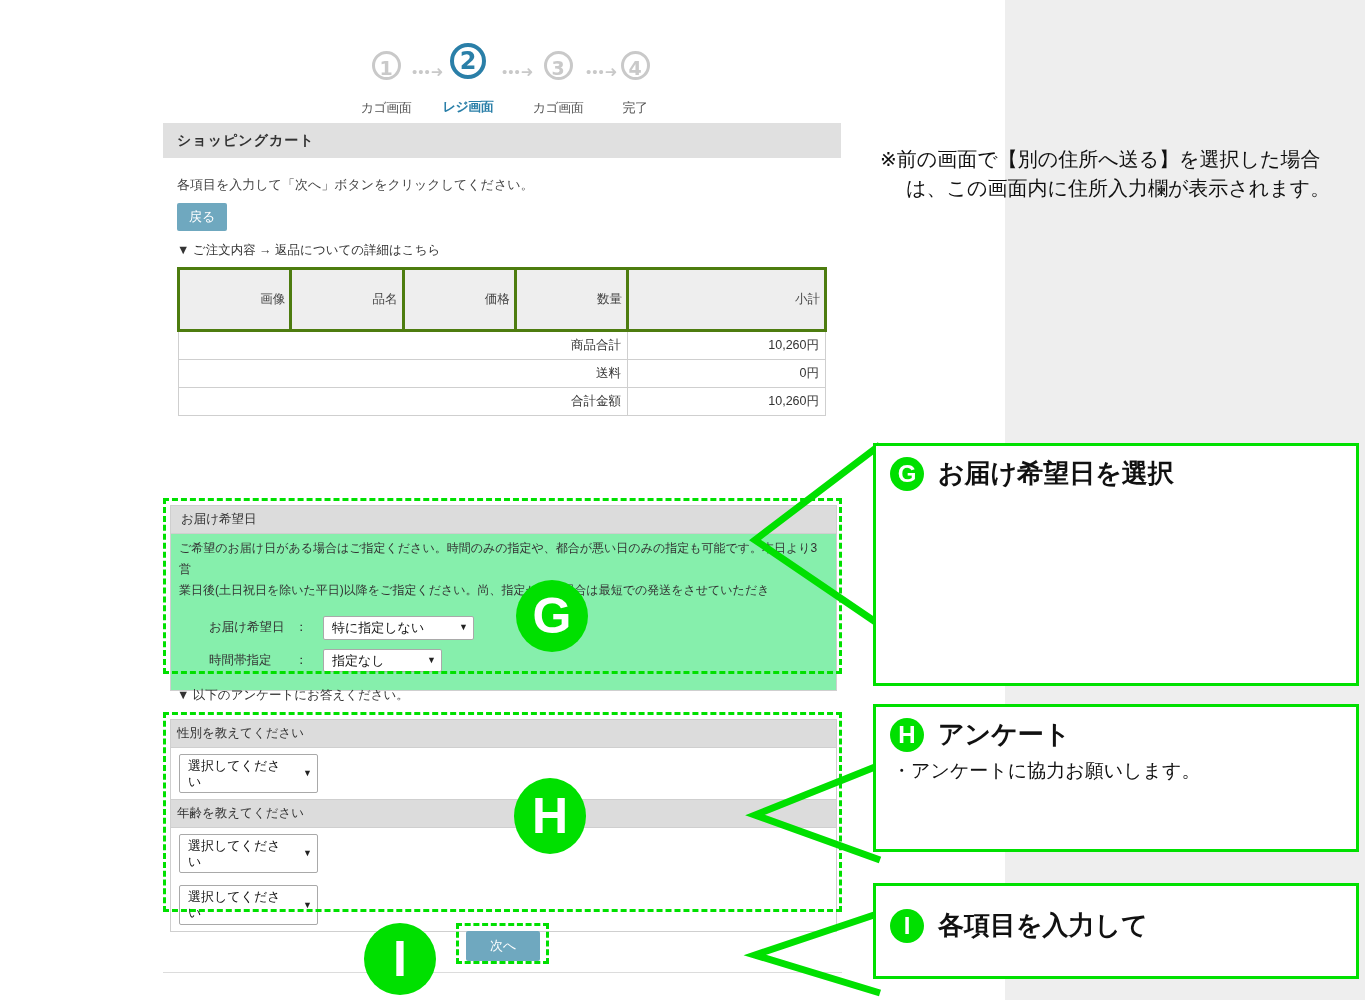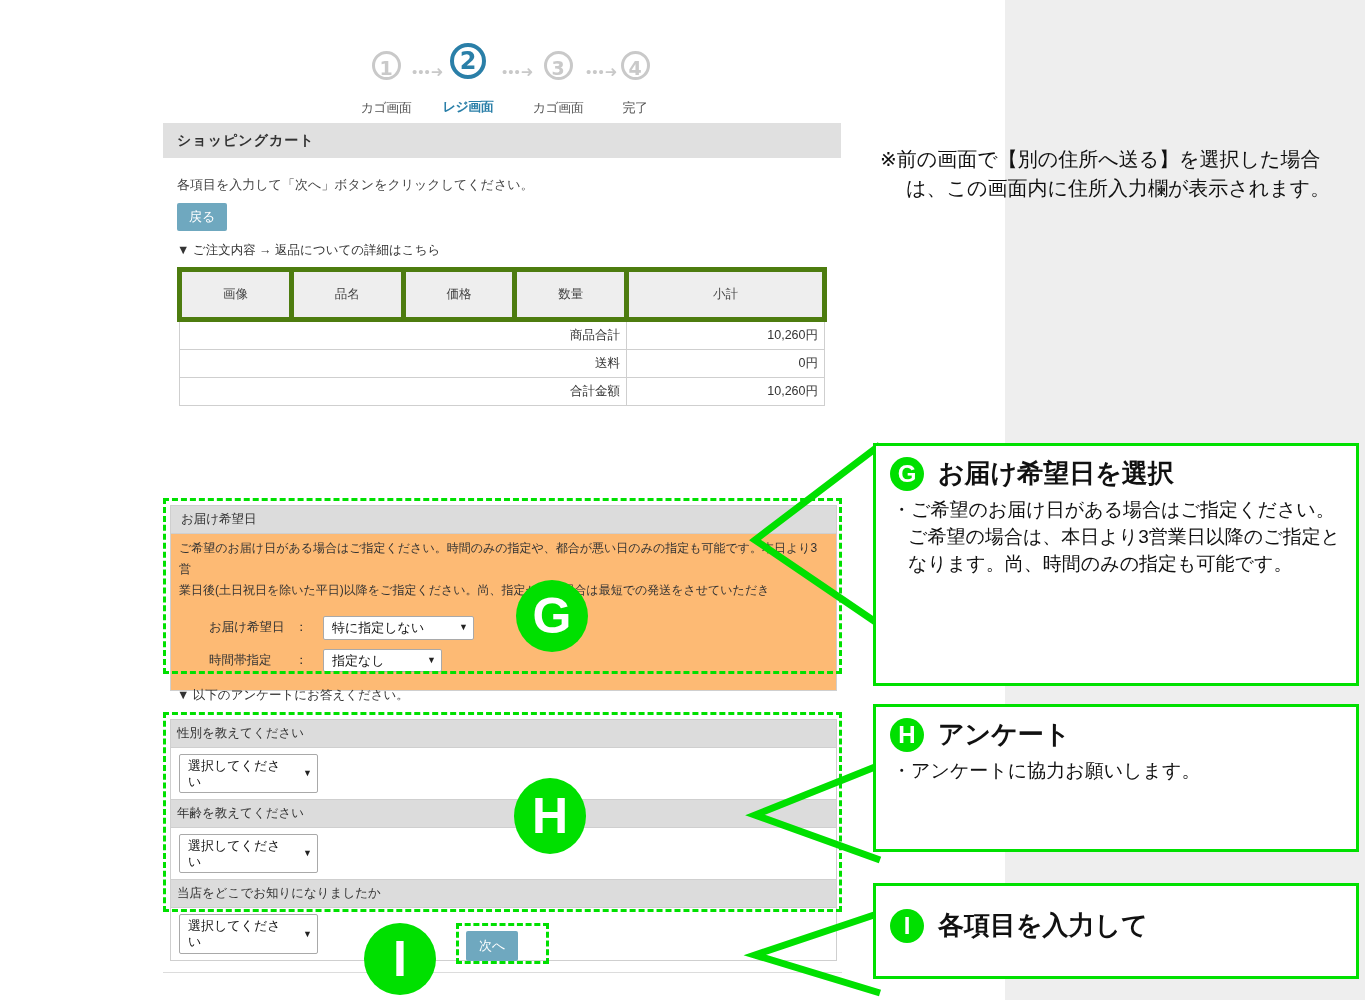--- a/index.html
+++ b/index.html
@@ -26,41 +26,41 @@
 
   
   .cart{position:absolute;left:163px;top:123px;width:678px;background:#fff;}
   .cart-title{background:#e0e0e0;height:35px;line-height:35px;padding-left:14px;font-size:14px;font-weight:bold;color:#333;letter-spacing:1px;}
   .cart-body{padding:10px 14px 0 14px;}
   .lead{font-size:13px;color:#444;margin:8px 0 9px 0;}
   .back-btn{display:inline-block;background:#6fa8bf;color:#fff;font-size:13px;padding:5px 12px;border-radius:2px;}
   .section-head{font-size:12.5px;color:#333;margin:11px 0 8px 0;}
 
   table.items{border-collapse:collapse;width:650px;font-size:12.5px;color:#333;}
-  table.items th{background:#eeeeee;border:5px solid #4d7c0f;font-weight:normal;padding:14px 4px;text-align:center;color:#444;}
+  table.items th{background:#eeeeee;border:3px solid #4d7c0f;font-weight:normal;padding:21px 4px;text-align:right;color:#444;}
   table.items td{border:1px solid #cfcfcf;padding:5px 6px;vertical-align:middle;}
   td.c-img{width:106px;text-align:center;}
   td.c-name{width:188px;line-height:1.55;color:#444;font-size:12px;}
   td.c-price{width:62px;text-align:right;}
   td.c-qty{width:50px;text-align:center;}
   td.c-sub{text-align:right;}
   tr.total td{padding:5px 6px;}
   td.t-lbl{text-align:right;}
   td.t-val{text-align:right;width:185px;}
 
   
   .pillow{width:84px;height:70px;position:relative;margin:4px auto;}
   .pillow .p1{position:absolute;left:8px;top:22px;width:56px;height:22px;background:#e9e9e9;border-radius:50% 40% 45% 55%;transform:rotate(-11deg);box-shadow:0 2px 3px rgba(0,0,0,.08);}
   .pillow .p2{position:absolute;left:30px;top:14px;width:44px;height:24px;background:#f2f2f2;border-radius:45% 55% 50% 50%;transform:rotate(-11deg);}
   .pillow .p3{position:absolute;left:14px;top:30px;width:52px;height:16px;background:#dedede;border-radius:50%;transform:rotate(-11deg);}
   .pillow .tag{position:absolute;left:46px;top:50px;width:18px;height:9px;background:#e8e000;border-radius:50%;border:1px solid #cfc800;}
   .pillow .tag:after{content:"";position:absolute;left:6px;top:2.5px;width:6px;height:4px;background:#7a7200;border-radius:1px;}
 
   
-  .block{border:1px solid #cfcfcf;background:#fdba74;}
+  .block{border:1px solid #cfcfcf;background:#86efac;}
   .block-head{background:#dcdcdc;font-size:12.5px;padding:5px 10px;color:#333;border-bottom:1px solid #cfcfcf;}
   .block-desc{font-size:12px;line-height:1.75;color:#333;padding:4px 8px 6px 8px;}
 
   .row-field{display:flex;align-items:center;margin:9px 0 0 38px;font-size:12.5px;color:#333;}
   .row-field .rf-label{width:86px;}
   .row-field .rf-colon{width:28px;}
   .sel{
     display:inline-flex;align-items:center;justify-content:space-between;
     border:1px solid #a9a9a9;background:#fff;font-size:13px;color:#111;
     padding:3px 5px 3px 8px;border-radius:2px;line-height:1.2;
@@ -70,21 +70,21 @@
   .sel-w2{width:104px;}
   .sel-w3{width:124px;}
 
   .dashed{position:absolute;border:3px dashed #00e000;box-sizing:border-box;}
 
   .survey-item-head{background:#dcdcdc;font-size:12.5px;padding:5px 6px;color:#333;border-top:1px solid #cfcfcf;border-bottom:1px solid #cfcfcf;}
   .survey-item-body{padding:6px 8px;background:#fff;}
 
   .anq-head{font-size:12.5px;color:#333;}
 
-  .next-btn{display:inline-block;background:#6fa8bf;color:#fff;font-size:13px;padding:6px 13px;border-radius:2px;}
+  .next-btn{display:inline-block;background:#6fa8bf;color:#fff;font-size:13px;padding:6px 24px;border-radius:2px;}
 
   
   .marker{position:absolute;border-radius:50%;background:#00e000;color:#fff;text-align:center;font-weight:bold;font-family:"Liberation Sans",sans-serif;}
 
   
   .note{position:absolute;border:3px solid #00e000;background:#fff;box-sizing:border-box;}
   .note-title{display:flex;align-items:center;margin:10px 0 4px 14px;}
   .note-badge{width:34px;height:34px;border-radius:50%;background:#00e000;color:#fff;font-weight:bold;font-size:24px;line-height:34px;text-align:center;margin-right:14px;font-family:"Liberation Sans",sans-serif;}
   .note-h{font-size:26px;font-weight:bold;color:#111;letter-spacing:0px;}
   .note-body{font-size:19px;line-height:1.42;color:#111;padding:2px 10px 10px 16px;text-indent:-16px;margin-left:16px;}
@@ -196,21 +196,20 @@
       <span class="car">▼</span>
     </span>
   </div>
   <div class="survey-item-head">年齢を教えてください</div>
   <div class="survey-item-body">
     <span class="sel sel-w3">
       <span>選択してください</span>
       <span class="car">▼</span>
     </span>
   </div>
-  <div class="survey-item-head">当店をどこでお知りになりましたか</div>
   <div class="survey-item-body">
     <span class="sel sel-w3">
       <span>選択してください</span>
       <span class="car">▼</span>
     </span>
   </div>
 </div>
 <div class="dashed" style="left:163px;top:712px;width:679px;height:200px;"></div>
 
 <div style="position:absolute;left:163px;top:912px;width:679px;height:60px;border-bottom:1px solid #dcdcdc;"></div>
@@ -233,21 +232,20 @@
 
 <div class="top-note">
   <p>※前の画面で【別の住所へ送る】を選択した場合は、この画面内に住所入力欄が表示されます。</p>
 </div>
 
 <div class="note" style="left:873px;top:443px;width:486px;height:243px;">
   <div class="note-title">
     <div class="note-badge">G</div>
     <div class="note-h">お届け希望日を選択</div>
   </div>
-  <div class="note-body">・ご希望のお届け日がある場合はご指定ください。ご希望の場合は、本日より3営業日以降のご指定となります。尚、時間のみの指定も可能です。</div>
 </div>
 
 <div class="note" style="left:873px;top:704px;width:486px;height:148px;">
   <div class="note-title">
     <div class="note-badge">H</div>
     <div class="note-h">アンケート</div>
   </div>
   <div class="note-body">・アンケートに協力お願いします。</div>
 </div>
 

